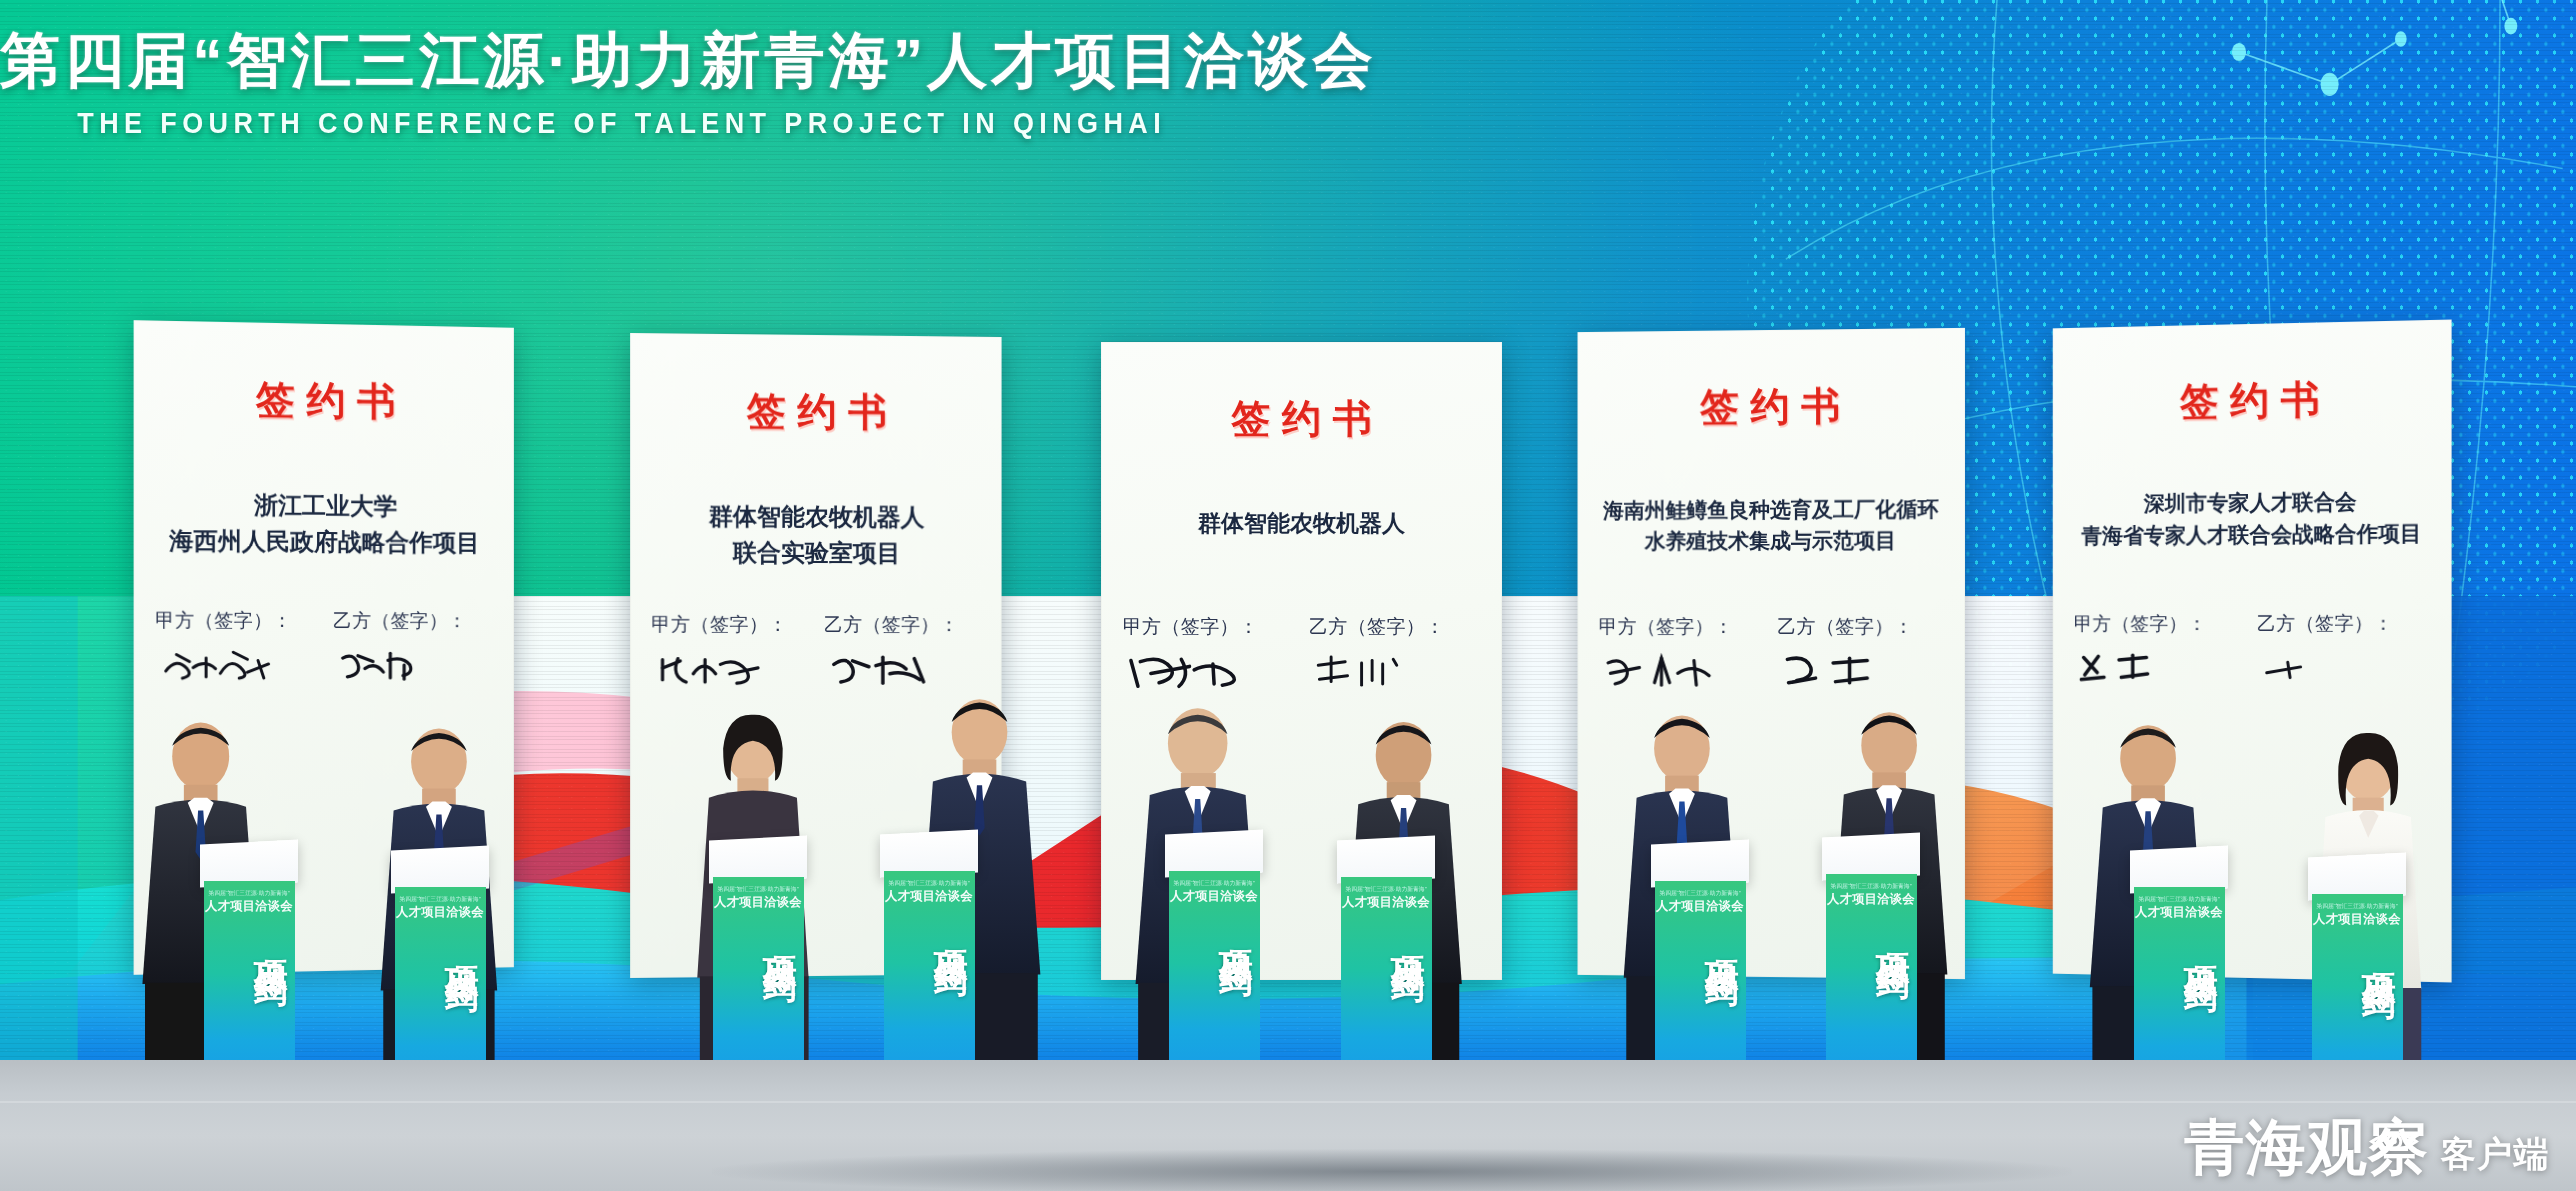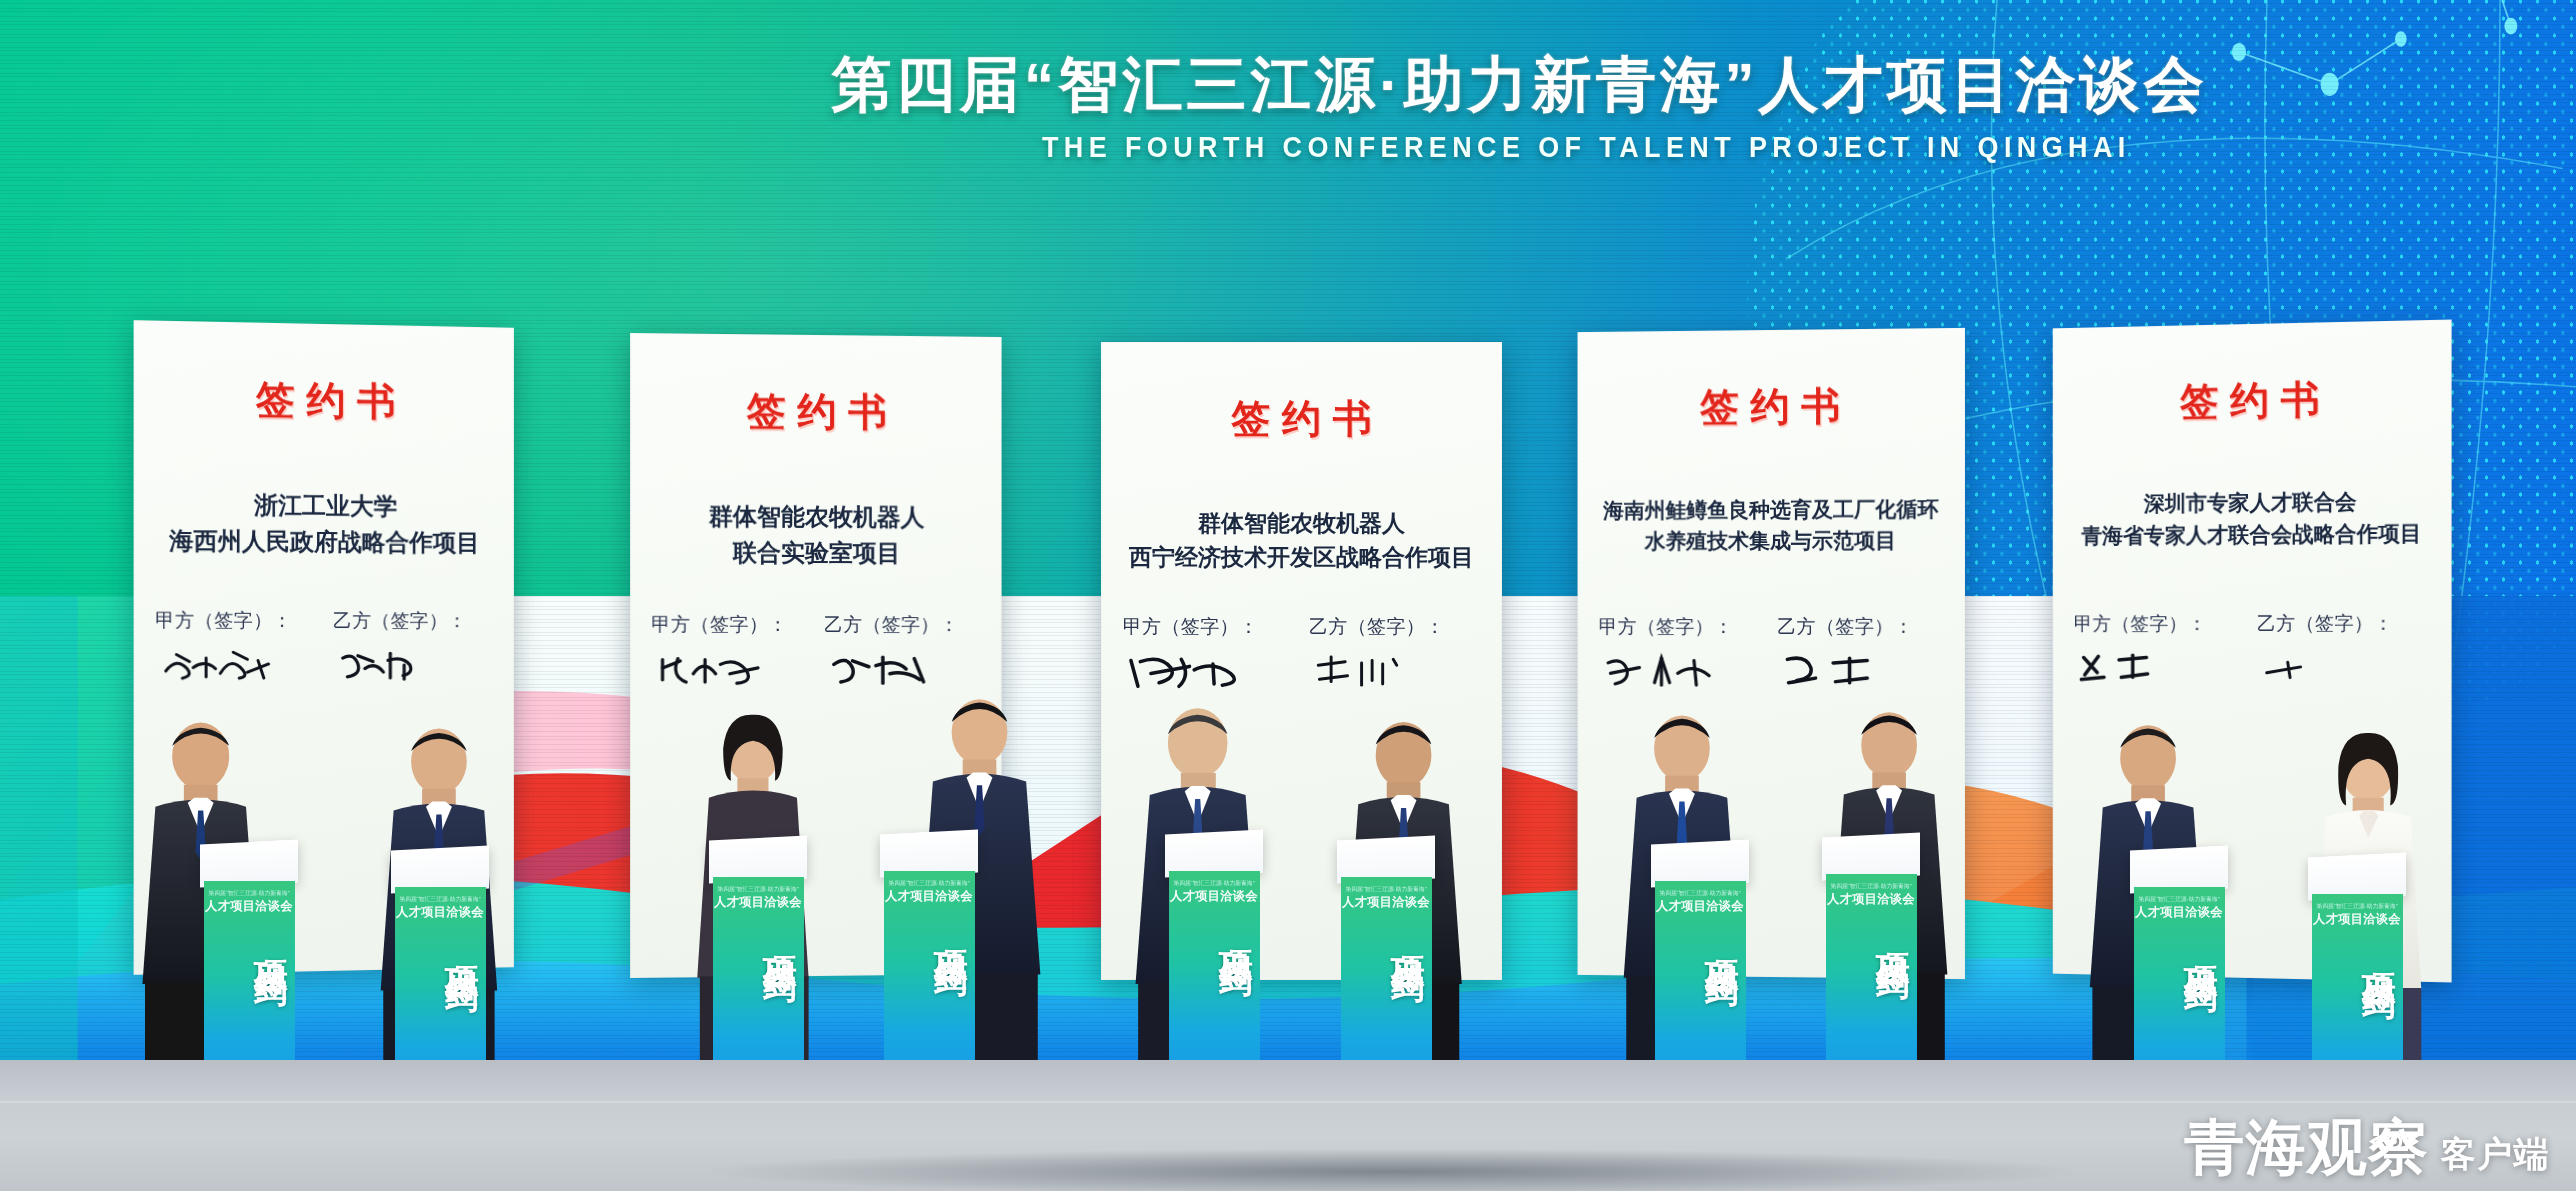--- a/index.html
+++ b/index.html
@@ -47,21 +47,21 @@
     background-size:17px 17px;
     opacity:.85;
   }
   .globe .dots.d2{background-size:17px 17px;background-position:8.4px 8.4px;opacity:.42;}
   .globe-lines{position:absolute;inset:0;}
 
   
   .bd-art{position:absolute;left:0;bottom:0;width:2576px;height:466px;}
 
   
-  .titleblock{position:absolute;left:0;top:26px;width:2208px;text-align:right;margin-top:24px;}
+  .titleblock{position:absolute;left:0;top:26px;width:2208px;text-align:left;}
   .t-cn{
     font-size:60px;font-weight:700;letter-spacing:.07em;color:#ffffff;
     line-height:1.18;
     text-shadow:0 3.2px 9px rgba(0,40,30,.45), 0 0 2.6px rgba(255,255,255,.5);
     white-space:nowrap;
   }
   .t-en{
     margin-top:10.4px;font-size:29px;font-weight:700;letter-spacing:.2em;color:#f2fffb;
     text-shadow:0 2.6px 6.5px rgba(0,40,30,.4);
     white-space:nowrap;
@@ -348,21 +348,20 @@
               </svg>
           </div>
         </div>
       </div>
     </div>
 
     <div class="board" style="left:1101px;top:342px;width:401px;height:638px;">
       <div class="b-title">签约书</div>
       <div class="b-proj" style="font-size:23px;">
         <div>群体智能农牧机器人</div>
-        <div>西宁经济技术开发区战略合作项目</div>
       </div>
       <div class="b-sigrow" style="top:272px;">
         <div class="b-sigcell">
           <div class="b-siglabel" style="font-size:19px;">甲方（签字）：</div>
           <div class="b-sigink">
             <svg viewBox="0 0 220 70" width="133" height="41">
                 <g fill="none" stroke="#11131c" stroke-width="6" stroke-linecap="round">
               <path d="M10 18 L22 62"></path>
                   <path d="M26 20 Q60 8 78 30 Q88 48 58 56"></path>
               <path d="M44 40 L110 28"></path>

